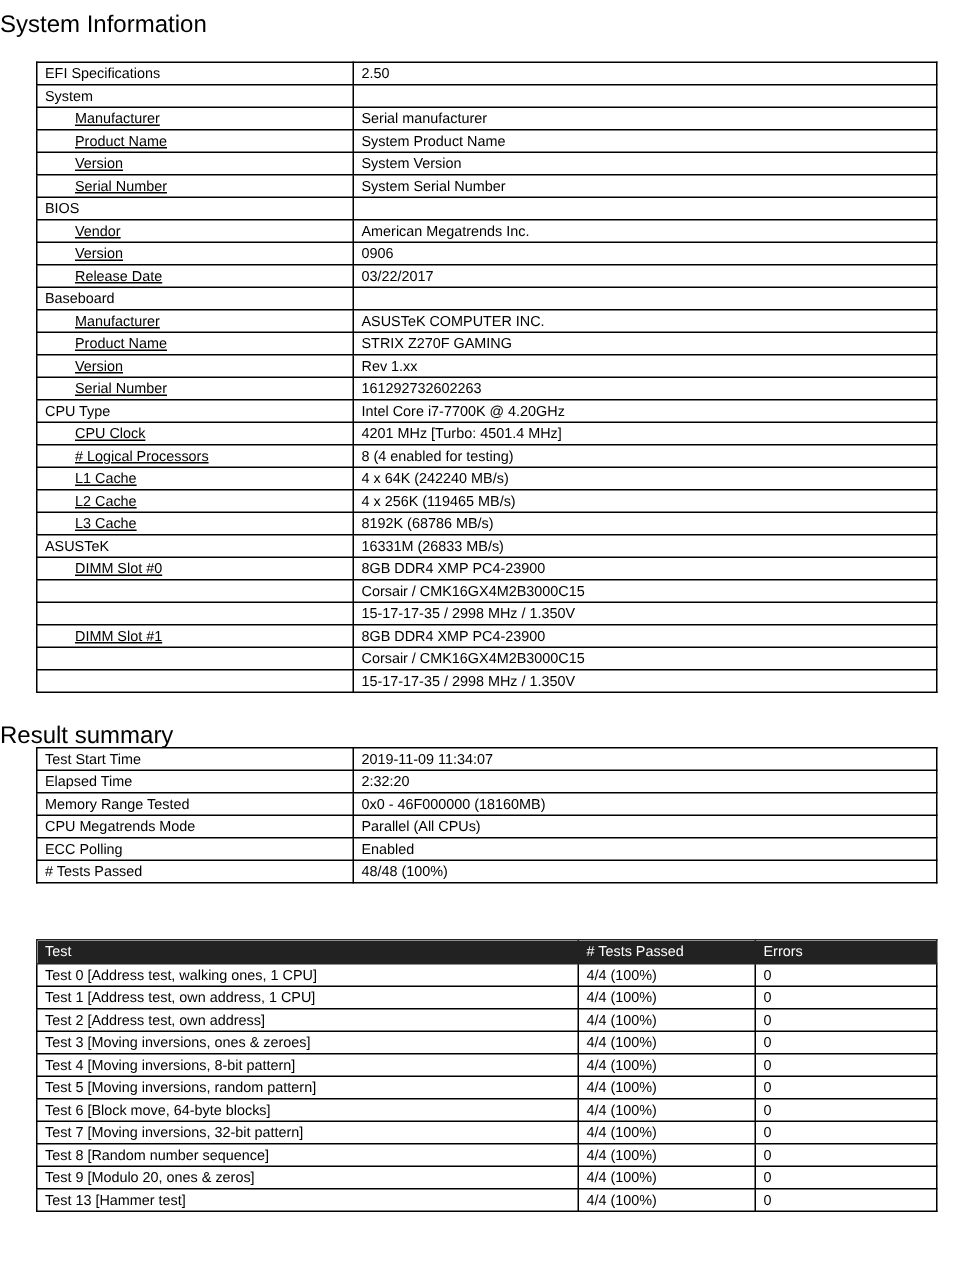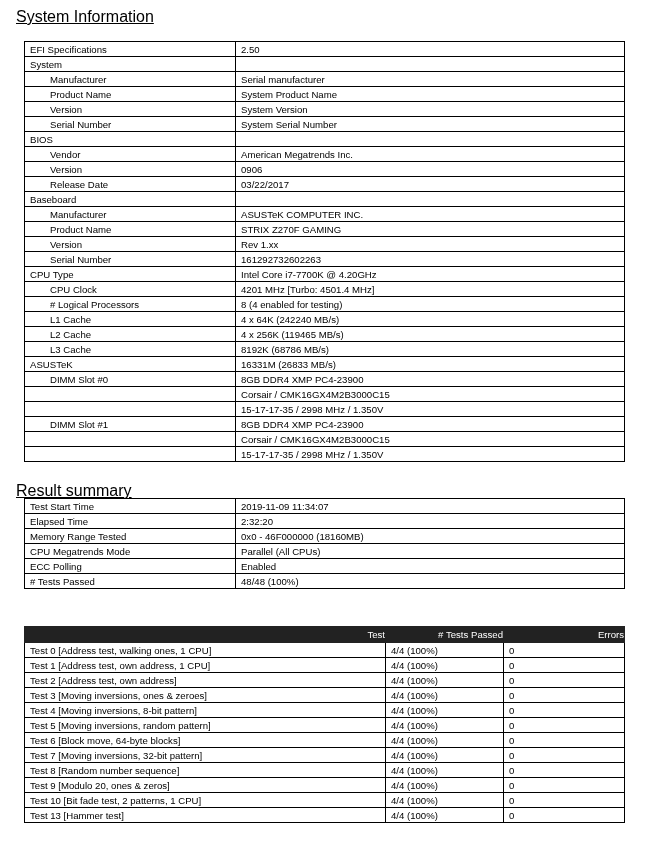--- a/index.html
+++ b/index.html
@@ -10,27 +10,26 @@
     body {
       width: 653px;
       height: 842px;
       position: relative;
       overflow: hidden;
       font-family: "Liberation Sans", "DejaVu Sans", sans-serif;
       color: #000;
     }
     h1 {
       position: absolute;
-      left: 16px;
+      left: 0;
       margin: 0;
       font-size: 16px;
       font-weight: normal;
       line-height: 20px;
       letter-spacing: 0;
-      text-decoration: underline;
     }
     #title-sysinfo { top: 7px; }
     #title-summary { top: 481px; }
     table {
       position: absolute;
       left: 24px;
       width: 600px;
       border-collapse: collapse;
       table-layout: fixed;
       font-size: 9.6px;
@@ -39,30 +38,29 @@
       border: 1px solid #000;
       height: 14px;
       padding: 0 0 0 5px;
       line-height: 13px;
       text-align: left;
       font-weight: normal;
       white-space: nowrap;
       overflow: hidden;
       vertical-align: middle;
     }
-    td.indent { padding-left: 25px; }
+    td.indent { padding-left: 25px; text-decoration: underline; }
     #sysinfo-table { top: 41px; padding-left: 39px; }
     #summary-table { top: 498px; }
     #tests-table { top: 626px; }
     #tests-table th {
       background: #222222;
       color: #ffffff;
       border-color: #222222;
       height: 15px;
-      text-align: right;
     }
     col.c1 { width: 211px; }
     col.c2 { width: 389px; }
     col.t1 { width: 361px; }
     col.t2 { width: 118px; }
     col.t3 { width: 121px; }
   </style>
 </head>
 <body>
 
@@ -282,23 +280,18 @@
         <td>Test 8 [Random number sequence]</td>
         <td>4/4 (100%)</td>
         <td>0</td>
       </tr>
       <tr>
         <td>Test 9 [Modulo 20, ones &amp; zeros]</td>
         <td>4/4 (100%)</td>
         <td>0</td>
       </tr>
       <tr>
-        <td>Test 10 [Bit fade test, 2 patterns, 1 CPU]</td>
-        <td>4/4 (100%)</td>
-        <td>0</td>
-      </tr>
-      <tr>
         <td>Test 13 [Hammer test]</td>
         <td>4/4 (100%)</td>
         <td>0</td>
       </tr>
     </tbody>
 </table>
 
 </body></html>

